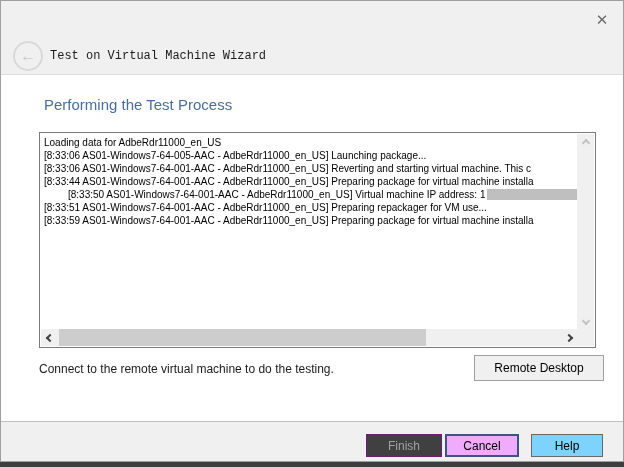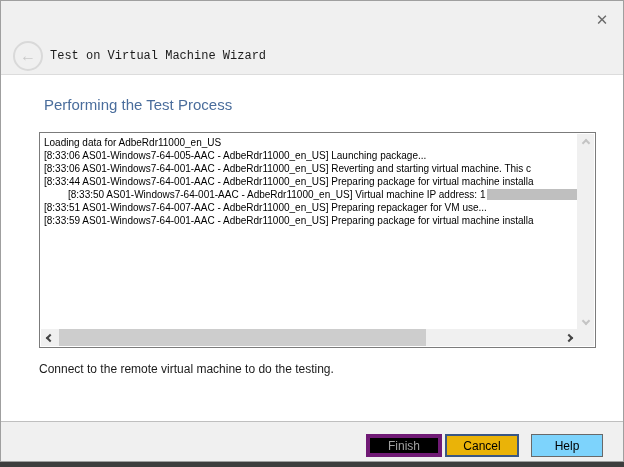--- a/index.html
+++ b/index.html
@@ -50,22 +50,22 @@
   .remote-btn { position:absolute; left:473px; top:354px; width:130px; height:26px;
                 background:#f0f0f0; border:1px solid #a0a0a0; font-size:12px; color:#000;
                 font-family:"Liberation Sans", sans-serif; display:flex; align-items:center; justify-content:center; }
 
   
   .footer { position:absolute; left:0; bottom:0; width:622px; height:40px;
             background:#f0f0f0; border-top:1px solid #bfbfbf; }
   .btn { position:absolute; top:12px; height:23px; font-size:12px;
          font-family:"Liberation Sans", sans-serif;
          display:flex; align-items:center; justify-content:center; }
-  .btn-finish { left:365px; width:76px; background:#000000; border:4px solid #701a75; color:#a0a0a0; }
-  .btn-cancel { left:444px; width:74px; background:#eab308; border:2px solid #3a5784; color:#000000; }
+  .btn-finish { left:365px; width:76px; background:#404040; border:1px solid #701a75; color:#a0a0a0; }
+  .btn-cancel { left:444px; width:74px; background:#f0abfc; border:2px solid #3a5784; color:#000000; }
   .btn-help   { left:530px; width:72px; background:#7dd3fc; border:1px solid #696969; color:#000000; }
 </style>
 </head>
 <body>
 
 <div class="screen">
   <div class="window">
 
     <div class="header">
       <div class="close-btn">
@@ -82,21 +82,21 @@
     <div class="logbox">
       <div class="log-lines">
         <div class="log-line">Loading data for AdbeRdr11000_en_US</div>
         <div class="log-line">[8:33:06 AS01-Windows7-64-005-AAC - AdbeRdr11000_en_US] Launching package...</div>
         <div class="log-line">[8:33:06 AS01-Windows7-64-001-AAC - AdbeRdr11000_en_US] Reverting and starting virtual machine. This c</div>
         <div class="log-line">[8:33:44 AS01-Windows7-64-001-AAC - AdbeRdr11000_en_US] Preparing package for virtual machine installa</div>
         <div class="log-line line-flex">
           <span>[8:33:50 AS01-Windows7-64-001-AAC - AdbeRdr11000_en_US] Virtual machine IP address: 1</span>
           <span class="redact"></span>
         </div>
-        <div class="log-line">[8:33:51 AS01-Windows7-64-007-AAC - AdbeRdr11000_en_US] Preparing repackager for VM use...</div>
+        <div class="log-line">[8:33:51 AS01-Windows7-64-001-AAC - AdbeRdr11000_en_US] Preparing repackager for VM use...</div>
         <div class="log-line">[8:33:59 AS01-Windows7-64-001-AAC - AdbeRdr11000_en_US] Preparing package for virtual machine installa</div>
       </div>
 
       <div class="vscroll">
         <div class="varrow" style="top:0;">
           <span class="chev chev-up"></span>
         </div>
         <div class="varrow" style="bottom:0;">
           <span class="chev chev-down"></span>
         </div>
@@ -108,20 +108,21 @@
         </div>
         <div class="harrow" style="right:0;">
           <span class="chev chev-right"></span>
         </div>
         <div class="hthumb"></div>
       </div>
       <div class="corner"></div>
     </div>
 
     <div class="note">Connect to the remote virtual machine to do the testing.</div>
+    <button class="remote-btn">Remote Desktop</button>
 
     <div class="footer">
       <button class="btn btn-finish" disabled="">Finish</button>
       <button class="btn btn-cancel">Cancel</button>
       <button class="btn btn-help">Help</button>
     </div>
 
   </div>
 </div>
 

